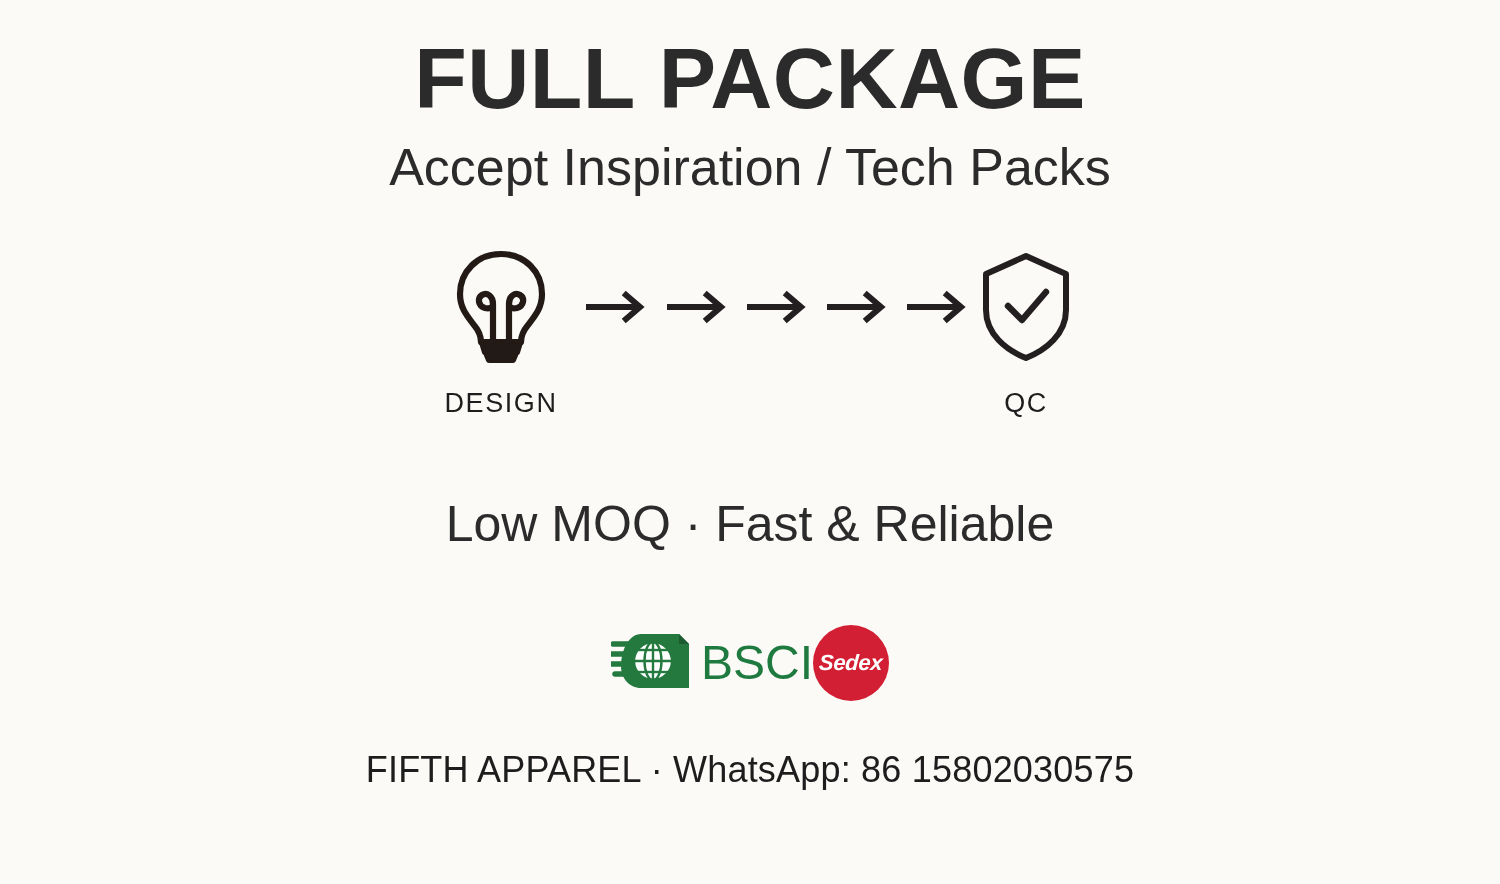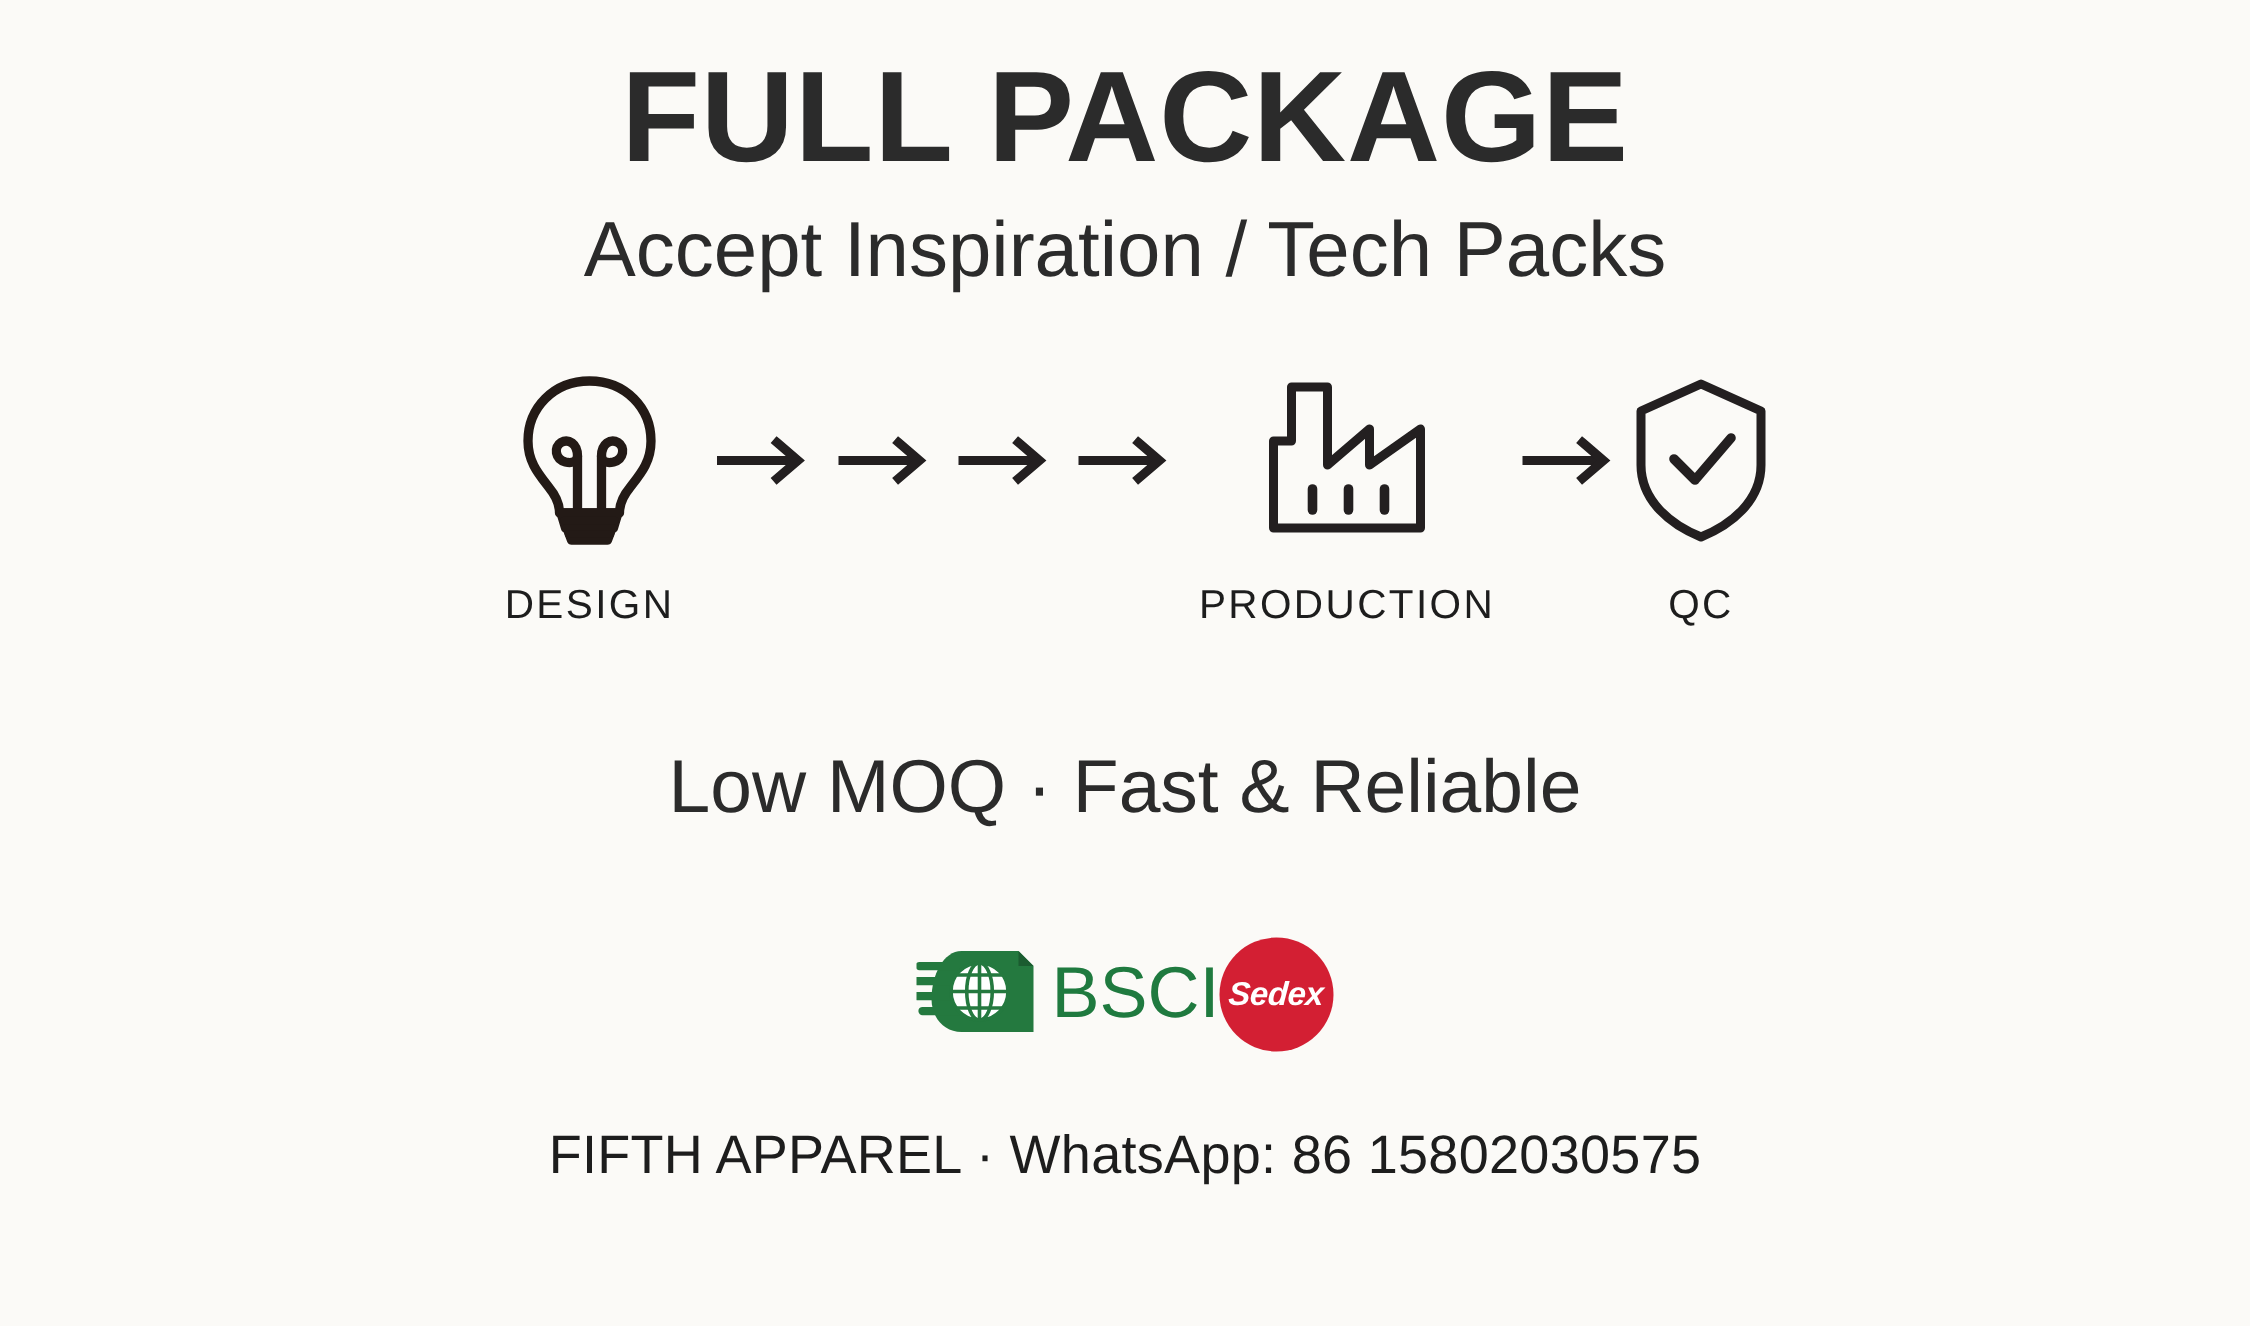--- a/index.html
+++ b/index.html
@@ -228,31 +228,20 @@
     </div>
 
 
     <div class="arrow a4">
       <svg width="62" height="34" viewBox="0 0 62 34" fill="none" stroke="#231f20" stroke-width="6" stroke-linecap="square" stroke-linejoin="miter">
         <path d="M2 17 L52 17"></path>
         <path d="M40 5 L54 17 L40 29"></path>
       </svg>
     </div>
 
-    <div class="step w-production">
-      <div class="step-icon">
-        <svg width="118" height="118" viewBox="0 0 118 118" fill="none" stroke="#231f20" stroke-width="6" stroke-linecap="round" stroke-linejoin="round">
-          <path d="M10 104 L10 46 L22 46 L22 10 L46 10 L46 46 L46 62 L74 38 L74 62 L108 38 L108 104 Z"></path>
-          <path d="M36 78 L36 92" stroke-width="6.4"></path>
-          <path d="M60 78 L60 92" stroke-width="6.4"></path>
-          <path d="M84 78 L84 92" stroke-width="6.4"></path>
-        </svg>
-      </div>
-      <div class="step-label">PRODUCTION</div>
-    </div>
 
     <div class="arrow a5">
       <svg width="62" height="34" viewBox="0 0 62 34" fill="none" stroke="#231f20" stroke-width="6" stroke-linecap="square" stroke-linejoin="miter">
         <path d="M2 17 L52 17"></path>
         <path d="M40 5 L54 17 L40 29"></path>
       </svg>
     </div>
 
     <div class="step w-qc">
       <div class="step-icon">

